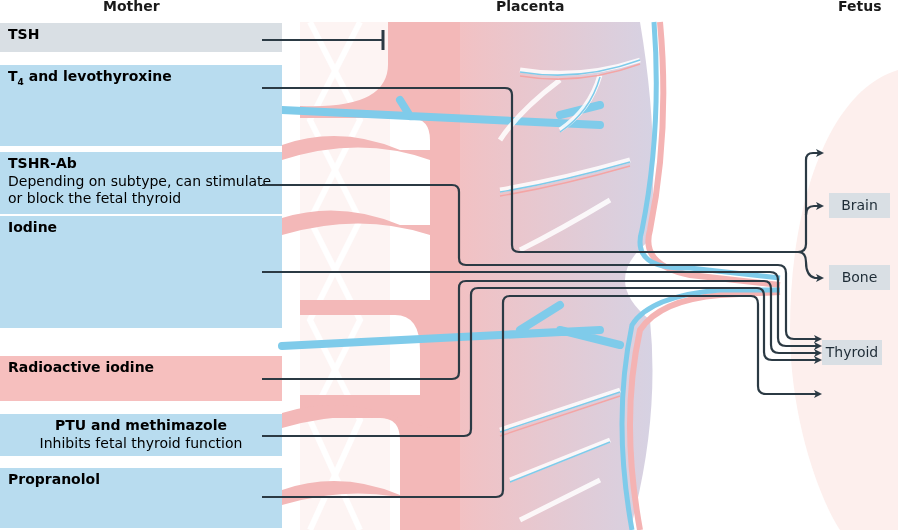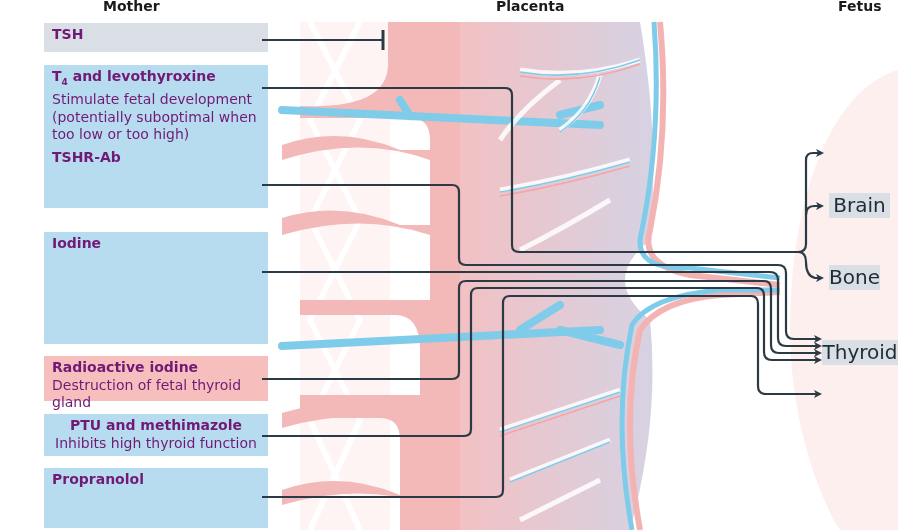--- a/index.html
+++ b/index.html
@@ -1,26 +1,26 @@
 <!DOCTYPE html>
 <html><head>
 <meta charset="utf-8">
 <style>
   html,body{margin:0;padding:0;background:#ffffff;}
   body{width:898px;height:530px;position:relative;overflow:hidden;font-family:"DejaVu Sans","Liberation Sans",sans-serif;color:#1f2a33;}
   .col-title{position:absolute;top:-2px;font-weight:bold;font-size:14px;color:#1a1a1a;}
-  .box{position:absolute;left:0;width:224px;box-sizing:border-box;padding:3px 8px 3px 8px;font-size:14px;line-height:17.5px;color:#701a75;margin-left:44px;}
+  .box{position:absolute;left:0;width:282px;box-sizing:border-box;padding:3px 8px 3px 8px;font-size:14px;line-height:17.5px;color:#000000;}
   .box.gray{background:#d9dfe4;}
   .box.blue{background:#b8dcef;}
   .box.pink{background:#f6bfbe;}
   .box .title{font-weight:bold;display:block;}
   .box .title sub{font-size:9px;}
   .box .desc{display:block;}
   svg{position:absolute;left:0;top:0;}
-  .organ{position:absolute;background:#d9dfe4;font-size:20px;color:#1e2c36;text-align:center;box-sizing:border-box;}
+  .organ{position:absolute;background:#d9dfe4;font-size:14px;color:#1e2c36;text-align:center;box-sizing:border-box;}
 </style>
 </head>
 <body>
 
 <div class="col-title" style="left:103px;">Mother</div>
 <div class="col-title" style="left:496px;">Placenta</div>
 <div class="col-title" style="left:838px;">Fetus</div>
 
 <svg width="898" height="530">
   <defs>
@@ -66,39 +66,38 @@
     <path d="M640,64 Q580,86 520,76 M630,166 Q560,186 500,196 M620,396 Q560,416 500,436"></path>
   </g>
 </svg>
 
 <div class="box gray" style="top:23px;height:29px;">
   <span class="title">TSH</span>
 </div>
 
 <div class="box blue" style="top:65px;height:81px;">
   <span class="title"><span>T</span><sub>4</sub><span> and levothyroxine</span></span>
-  <span class="desc">Stimulate fetal development (potentially suboptimal when too low or too high)</span>
 </div>
 
-<div class="box blue" style="top:146px;height:62px;">
+<div class="box blue" style="top:152px;height:62px;">
   <span class="title">TSHR-Ab</span>
+  <span class="desc">Depending on subtype, can stimulate or block the fetal thyroid</span>
 </div>
 
-<div class="box blue" style="top:232px;height:112px;">
+<div class="box blue" style="top:216px;height:112px;">
   <span class="title">Iodine</span>
 </div>
 
 <div class="box pink" style="top:356px;height:45px;">
   <span class="title">Radioactive iodine</span>
-  <span class="desc">Destruction of fetal thyroid gland</span>
 </div>
 
 <div class="box blue" style="top:414px;height:42px;text-align:center;">
   <span class="title">PTU and methimazole</span>
-  <span class="desc">Inhibits high thyroid function</span>
+  <span class="desc">Inhibits fetal thyroid function</span>
 </div>
 
 <div class="box blue" style="top:468px;height:60px;">
   <span class="title">Propranolol</span>
 </div>
 
 <svg width="898" height="530">
   <defs>
     <marker id="arrow" markerWidth="8" markerHeight="8" refX="6" refY="4" orient="auto" markerUnits="userSpaceOnUse">
       <path d="M0,0 L8,4 L0,8 L2,4 Z" fill="#2b3a44"></path>
@@ -120,14 +119,14 @@
 
     <path d="M262,379 L452,379 Q459,379 459,372 L459,288 Q459,281 466,281 L764,281 Q771,281 771,289 L771,345 Q771,353 779,353 L820,353" marker-end="url(#arrow)"></path>
 
     <path d="M262,436 L464,436 Q471,436 471,429 L471,295 Q471,288 478,288 L757,288 Q764,288 764,296 L764,352 Q764,360 772,360 L820,360" marker-end="url(#arrow)"></path>
 
     <path d="M262,497 L496,497 Q503,497 503,490 L503,303 Q503,296 510,296 L751,296 Q758,296 758,304 L758,386 Q758,394 766,394 L820,394" marker-end="url(#arrow)"></path>
   </g>
 </svg>
 
 <div class="organ" style="left:829px;top:193px;width:61px;height:25px;line-height:25px;">Brain</div>
-<div class="organ" style="left:829px;top:265px;width:51px;height:25px;line-height:25px;">Bone</div>
-<div class="organ" style="left:822px;top:340px;width:76px;height:25px;line-height:25px;">Thyroid</div>
+<div class="organ" style="left:829px;top:265px;width:61px;height:25px;line-height:25px;">Bone</div>
+<div class="organ" style="left:822px;top:340px;width:60px;height:25px;line-height:25px;">Thyroid</div>
 
 </body></html>

